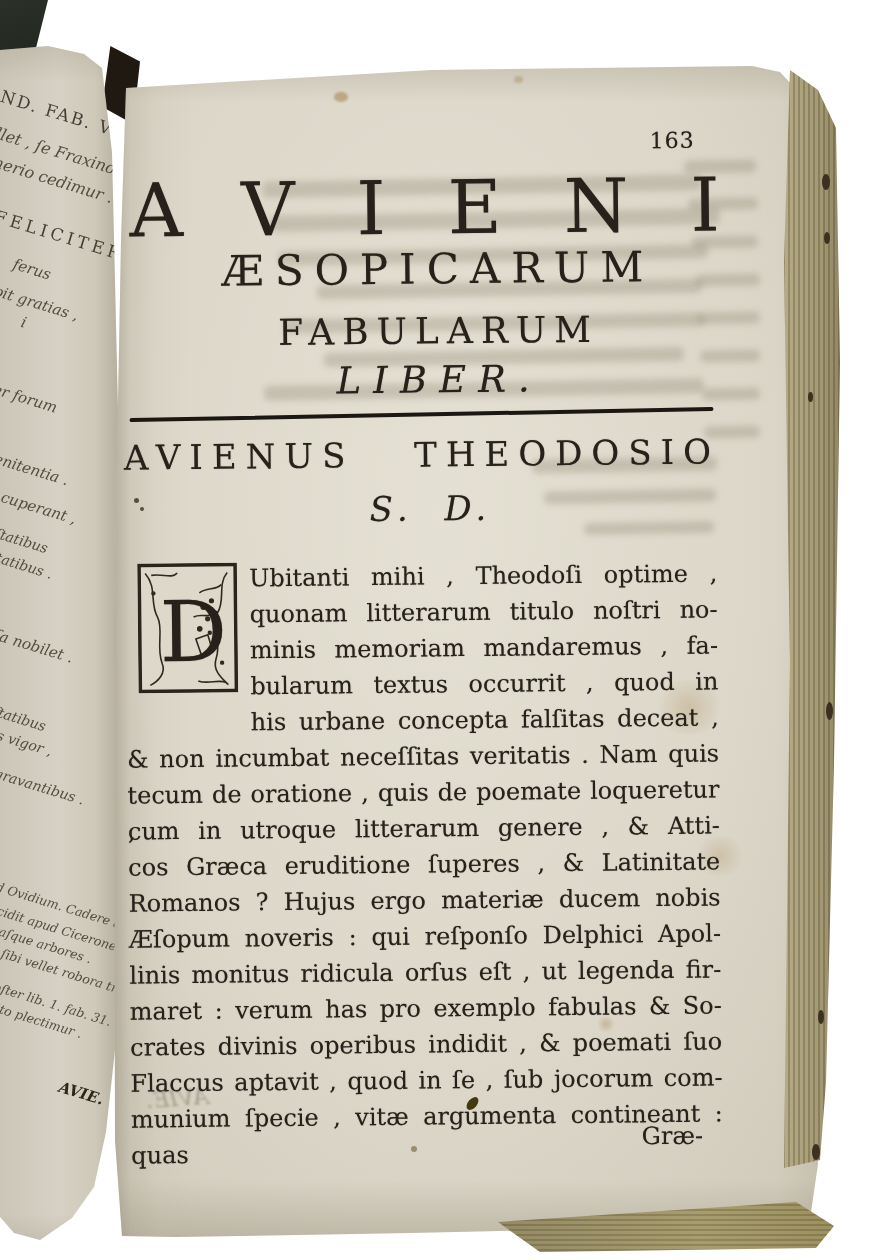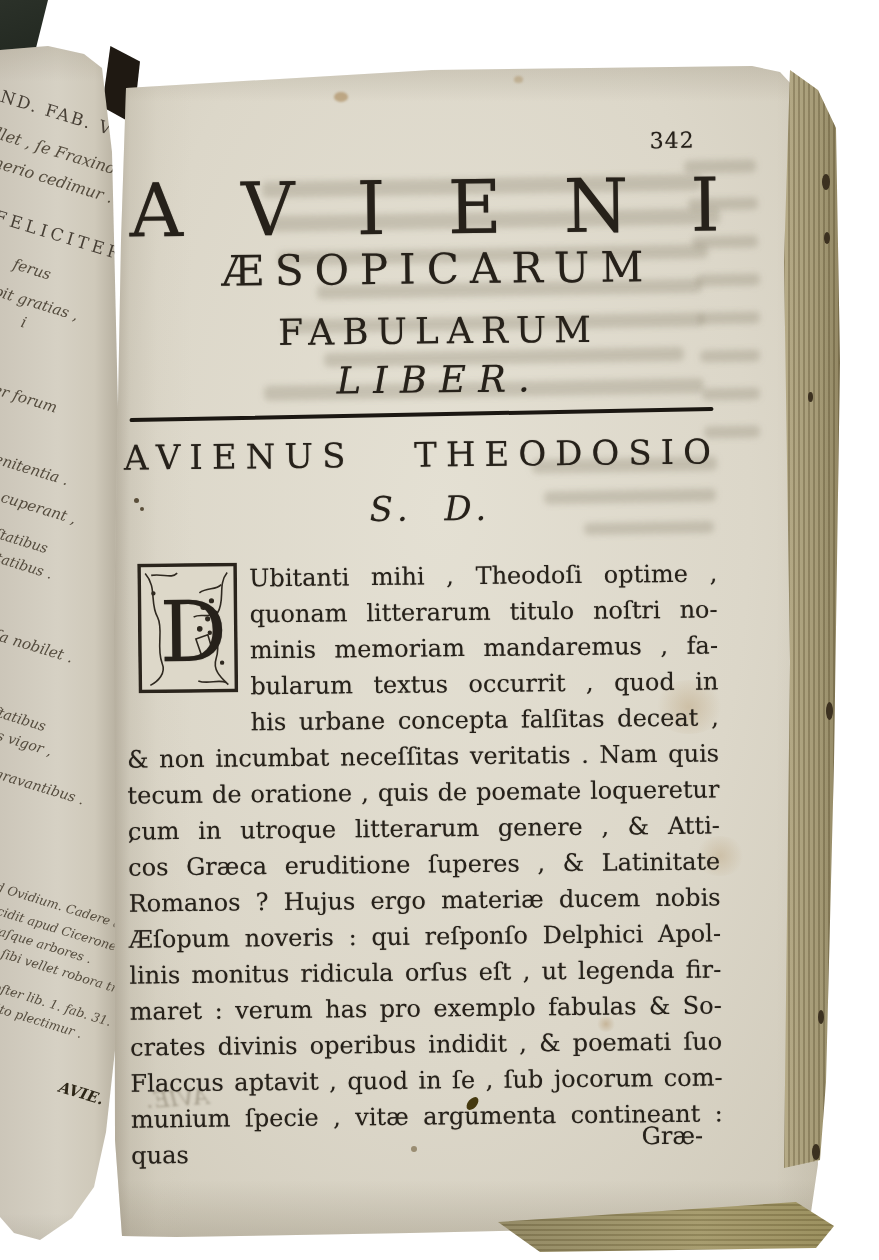--- a/index.html
+++ b/index.html
@@ -140,21 +140,21 @@
     <div class="st" style="left:540px;top:620px;width:74px;height:54px;background:radial-gradient(circle,rgba(158,118,58,.25) 0%,rgba(158,118,58,0) 70%);"></div>
     <div class="st" style="left:582px;top:776px;width:52px;height:40px;background:radial-gradient(circle,rgba(158,118,58,.22) 0%,rgba(158,118,58,0) 70%);"></div>
     <div class="st" style="left:484px;top:956px;width:20px;height:16px;background:radial-gradient(circle,rgba(150,105,45,.3) 0%,rgba(150,105,45,0) 70%);"></div>
     <div class="st" style="left:356px;top:1036px;width:9px;height:15px;background:#45390f;transform:rotate(40deg);border-radius:50%;"></div>
     <div class="st" style="left:299px;top:1086px;width:6px;height:6px;background:rgba(90,70,30,.5);"></div>
     <div class="st" style="left:22px;top:438px;width:5px;height:5px;background:#5a4e3a;"></div>
     <div class="st" style="left:28px;top:447px;width:4px;height:4px;background:#5a4e3a;"></div>
     <div class="st" style="left:402px;top:16px;width:9px;height:7px;background:rgba(150,110,50,.3);filter:blur(1px);"></div>
 
     <div class="content">
-      <div class="pagenum">342</div>
+      <div class="pagenum">163</div>
 
       <div class="t1">AVIENI</div>
       <div class="t2">ÆSOPICARUM</div>
       <div class="t3">FABULARUM</div>
       <div class="t4">LIBER.</div>
 
       <div class="rule"></div>
 
       <div class="heading">
         <span>AVIENUS</span>

